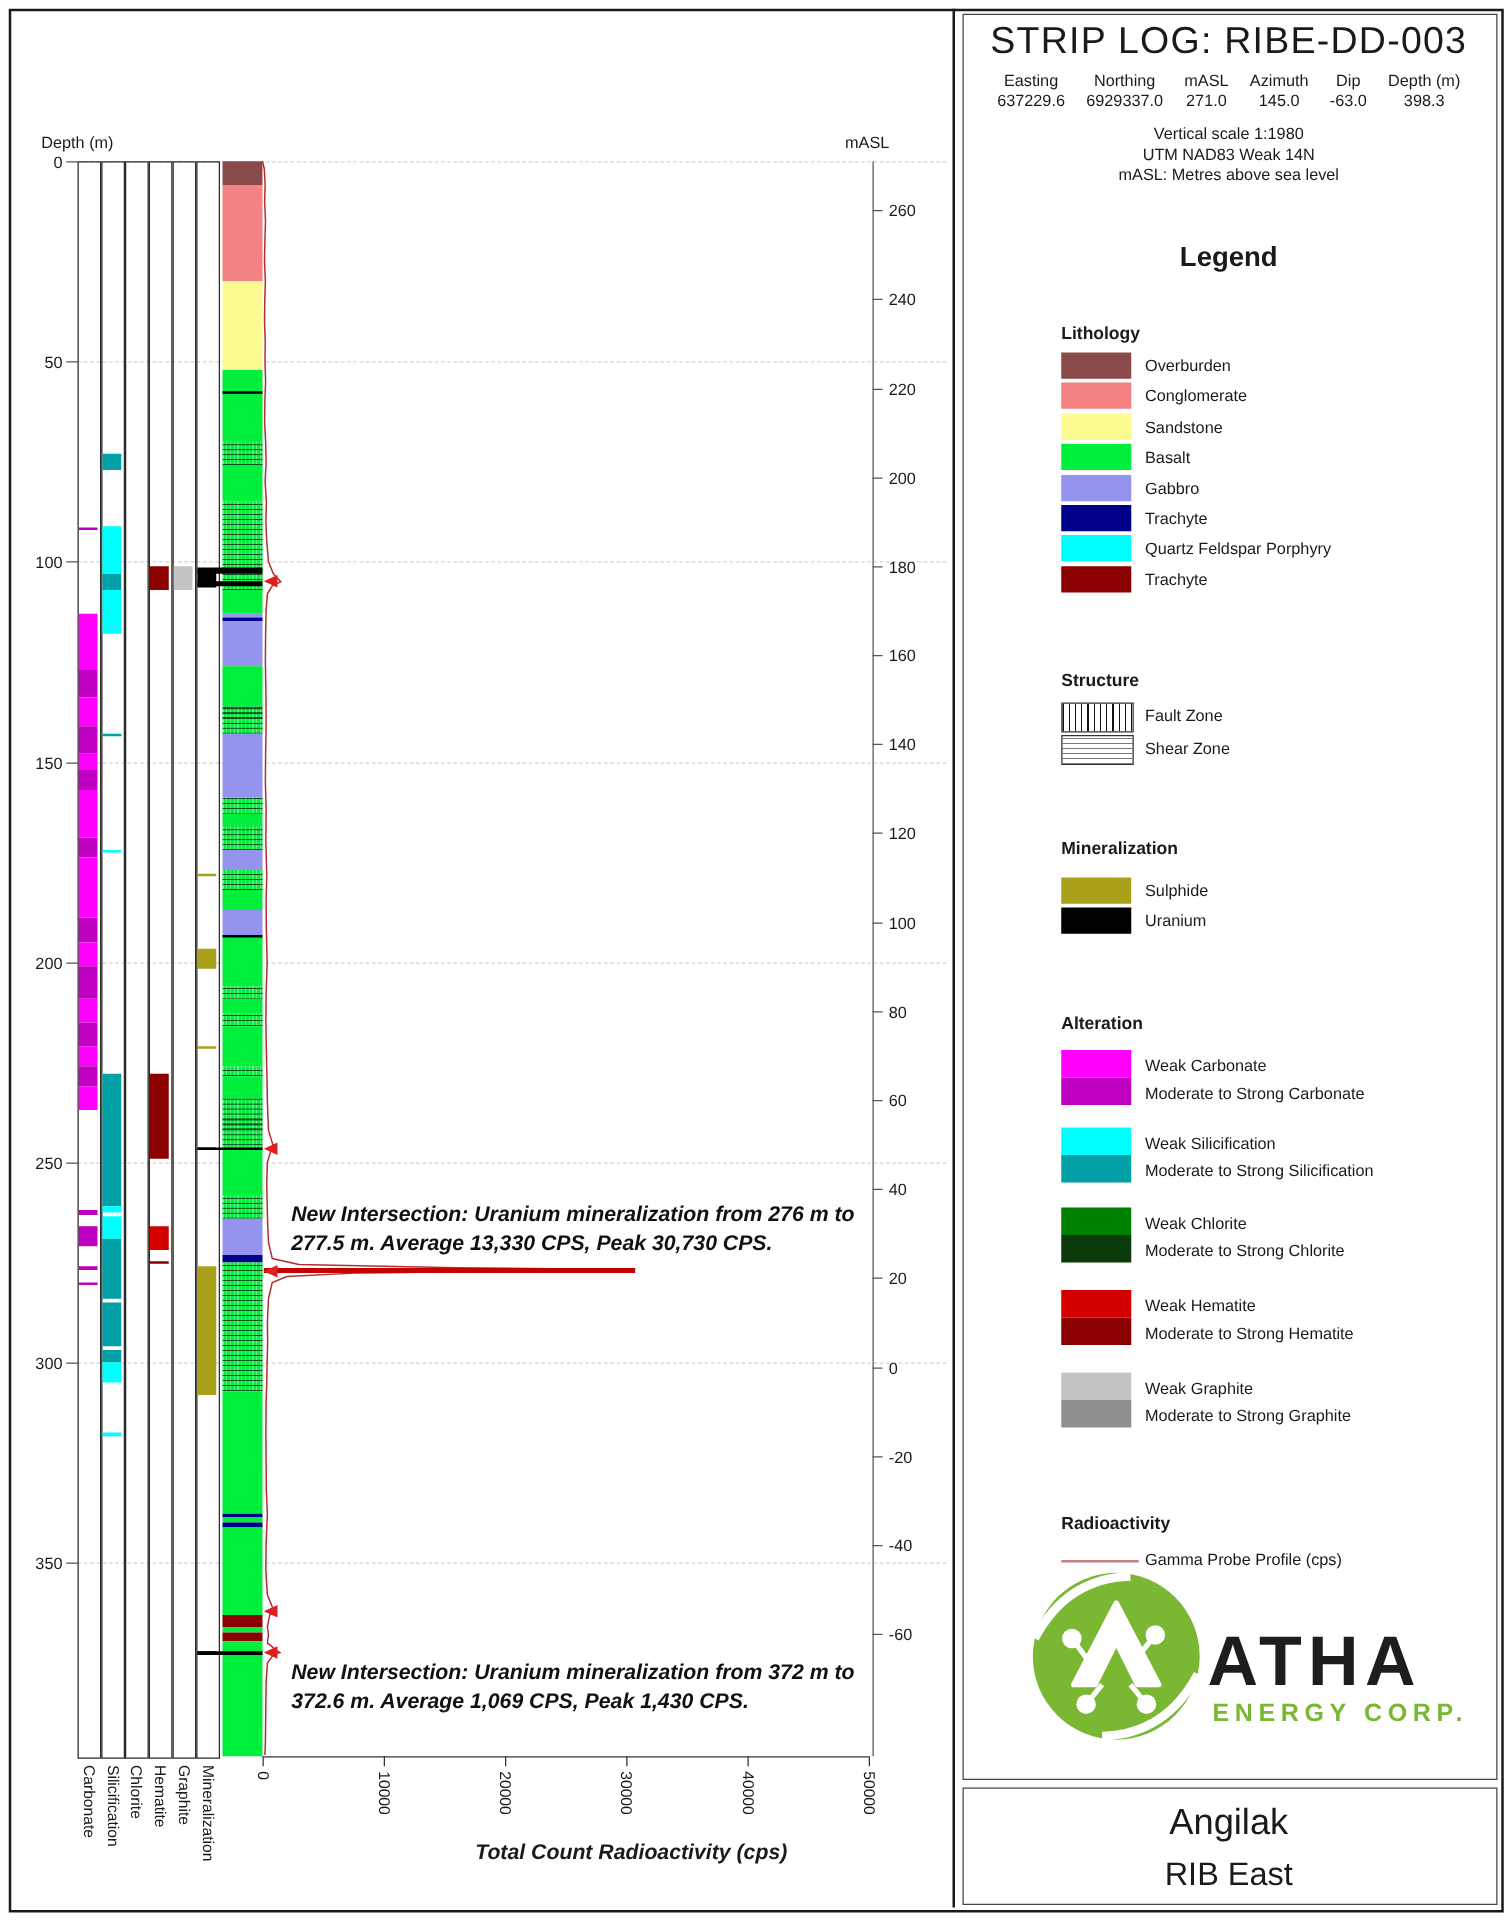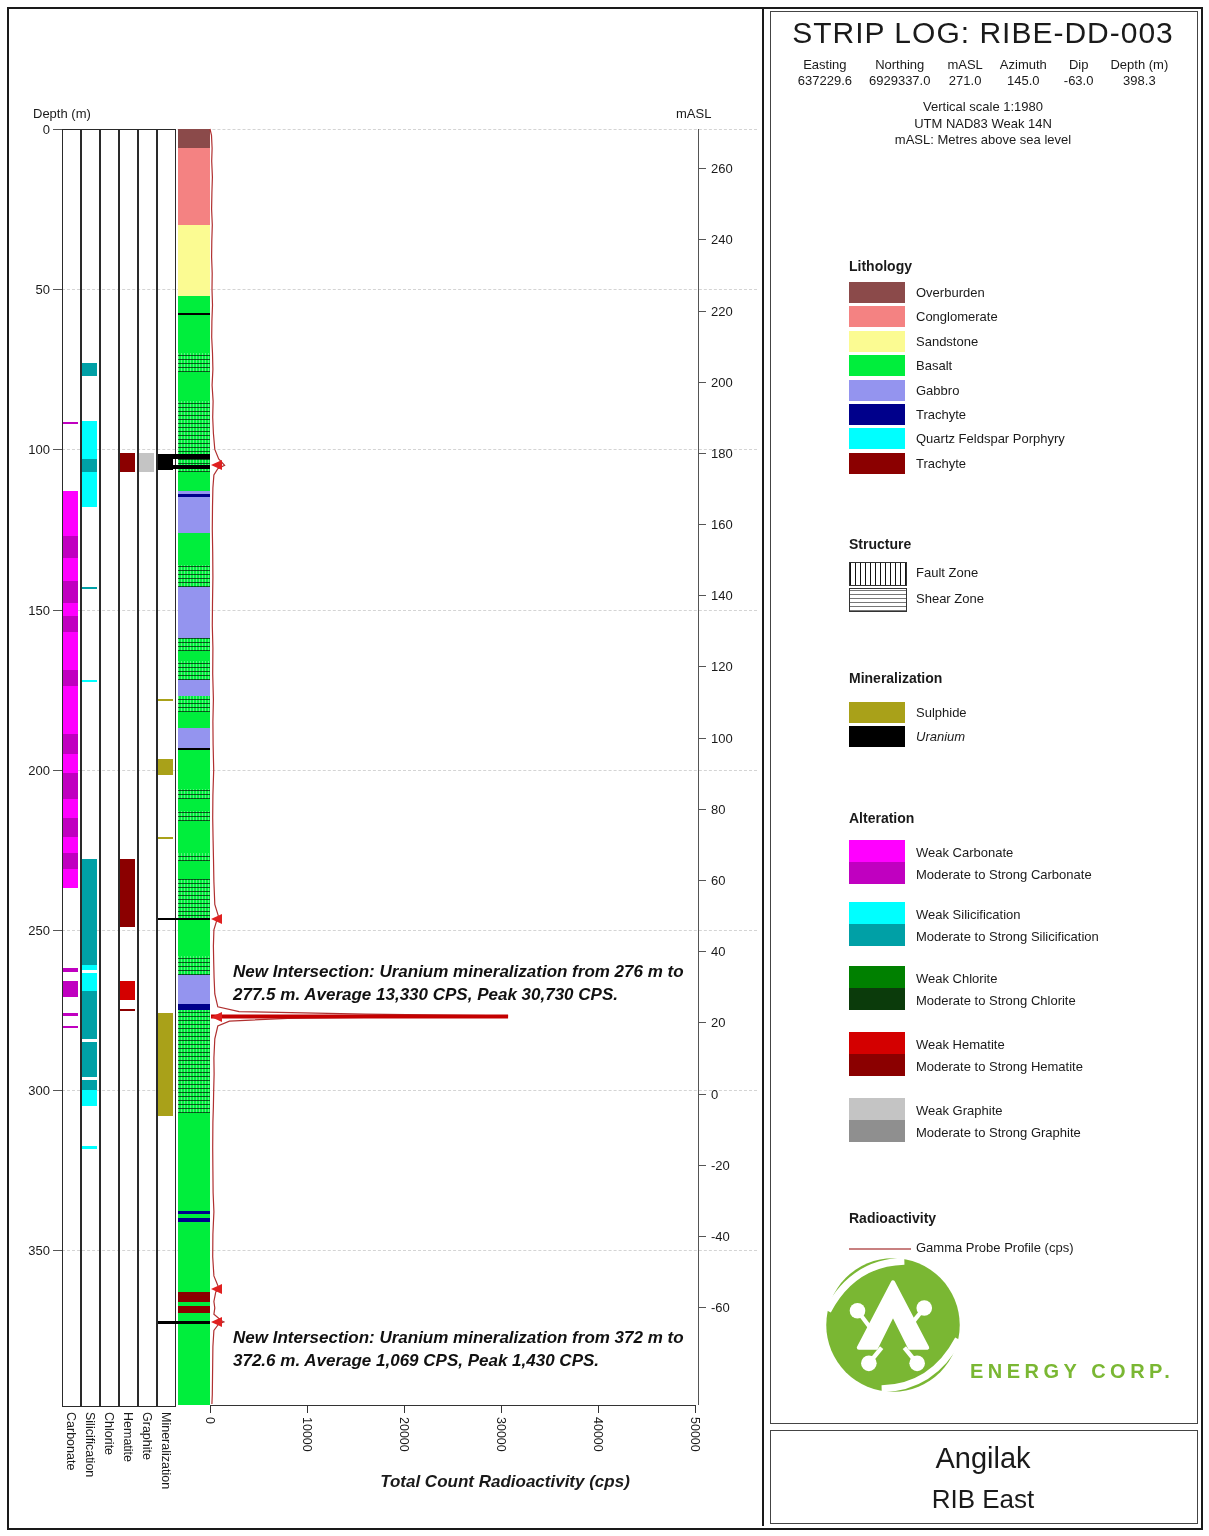--- a/index.html
+++ b/index.html
@@ -268,20 +268,21 @@
         <div>Depth (m)</div>
         <div>398.3</div>
       </div>
     </div>
   <div class="abs center" id="hdr-notes">
     <div>Vertical scale 1:1980</div>
     <div>UTM NAD83 Weak 14N</div>
     <div>mASL: Metres above sea level</div>
   </div>
 
+  <div class="abs" id="legend-title" style="text-align:center;">Legend</div>
   <div class="abs sec-h" style="left:849px;top:258px;">Lithology</div>
   <div class="abs sec-h" style="left:849px;top:536px;">Structure</div>
   <div class="abs sec-h" style="left:849px;top:670px;">Mineralization</div>
   <div class="abs sec-h" style="left:849px;top:810px;">Alteration</div>
   <div class="abs sec-h" style="left:849px;top:1210px;">Radioactivity</div>
   <div id="legend-layer">
       <div class="abs swatch" style="top: 282px; height: 21px; background-color: rgb(139, 74, 74);"></div>
       <div class="lg-label" style="top: 285px;">Overburden</div>
       <div class="abs swatch" style="top: 306.4px; height: 21px; background-color: rgb(244, 130, 130);"></div>
       <div class="lg-label" style="top: 309.4px;">Conglomerate</div>
@@ -297,21 +298,21 @@
       <div class="lg-label" style="top: 431.4px;">Quartz Feldspar Porphyry</div>
       <div class="abs swatch" style="top: 452.8px; height: 21px; background-color: rgb(139, 0, 0);"></div>
       <div class="lg-label" style="top: 455.8px;">Trachyte</div>
       <div class="abs swatch fault-pat" style="top: 562px; height: 22px;"></div>
       <div class="lg-label" style="top: 565px;">Fault Zone</div>
       <div class="abs swatch shear-leg" style="top: 588px; height: 22px;"></div>
       <div class="lg-label" style="top: 591px;">Shear Zone</div>
       <div class="abs swatch" style="top: 702px; height: 21px; background-color: rgb(169, 161, 25);"></div>
       <div class="lg-label" style="top: 705px;">Sulphide</div>
       <div class="abs swatch" style="top: 725.5px; height: 21px; background-color: rgb(0, 0, 0);"></div>
-      <div class="lg-label" style="top: 728.5px; font-style: italic;">Uranium</div>
+      <div class="lg-label" style="top: 728.5px;">Uranium</div>
       <div class="abs swatch" style="top: 840px; height: 22px; background-color: rgb(255, 0, 255);"></div>
       <div class="abs swatch" style="top: 862px; height: 22px; background-color: rgb(192, 0, 192);"></div>
       <div class="lg-label" style="top: 845px;">Weak Carbonate</div>
       <div class="lg-label" style="top: 867px;">Moderate to Strong Carbonate</div>
       <div class="abs swatch" style="top: 902px; height: 22px; background-color: rgb(0, 255, 255);"></div>
       <div class="abs swatch" style="top: 924px; height: 22px; background-color: rgb(0, 160, 166);"></div>
       <div class="lg-label" style="top: 907px;">Weak Silicification</div>
       <div class="lg-label" style="top: 929px;">Moderate to Strong Silicification</div>
       <div class="abs swatch" style="top: 966px; height: 22px; background-color: rgb(0, 128, 0);"></div>
       <div class="abs swatch" style="top: 988px; height: 22px; background-color: rgb(11, 59, 11);"></div>
@@ -337,17 +338,18 @@
     <path d="M50 20 L74 66 L62 66 L50 42 L38 66 L26 66 Z" fill="#fff" stroke="#fff" stroke-width="3" stroke-linejoin="round"></path>
     <circle cx="25" cy="40" r="5.5" fill="#fff"></circle>
       <line x1="25" y1="40" x2="34" y2="52" stroke="#fff" stroke-width="3"></line>
     <circle cx="33" cy="77" r="5.5" fill="#fff"></circle>
       <line x1="33" y1="77" x2="42" y2="66" stroke="#fff" stroke-width="3"></line>
     <circle cx="67" cy="77" r="5.5" fill="#fff"></circle>
       <line x1="67" y1="77" x2="58" y2="66" stroke="#fff" stroke-width="3"></line>
     <circle cx="72" cy="38" r="5.5" fill="#fff"></circle>
       <line x1="72" y1="38" x2="64" y2="48" stroke="#fff" stroke-width="3"></line>
   </svg>
+  <div class="abs" id="logo-text-main">ATHA</div>
   <div class="abs" id="logo-text-sub">ENERGY CORP.</div>
 
   <div class="abs center" id="footer-line2">RIB East</div>
   <div class="abs center" id="footer-line1">Angilak</div>
 </div>
 
 </body></html>

